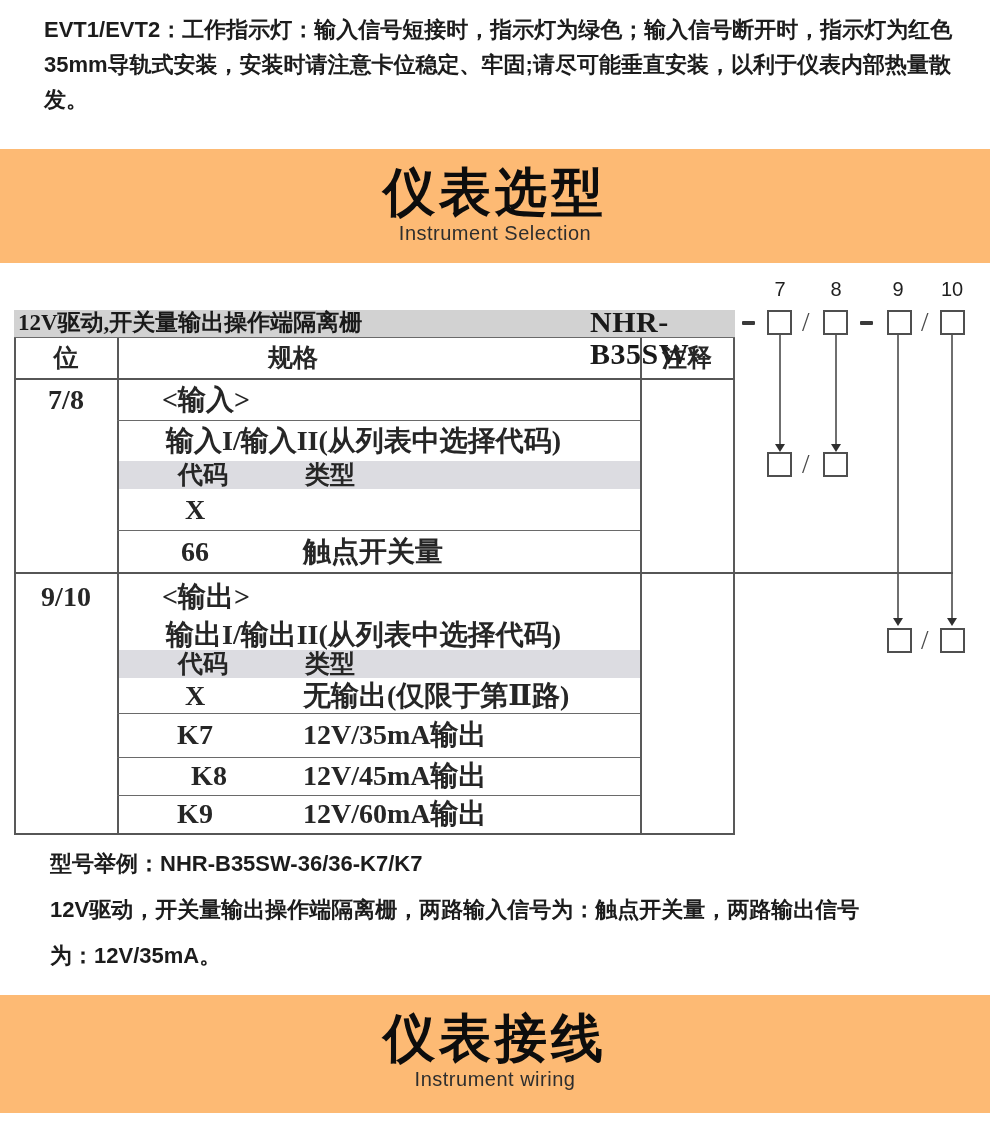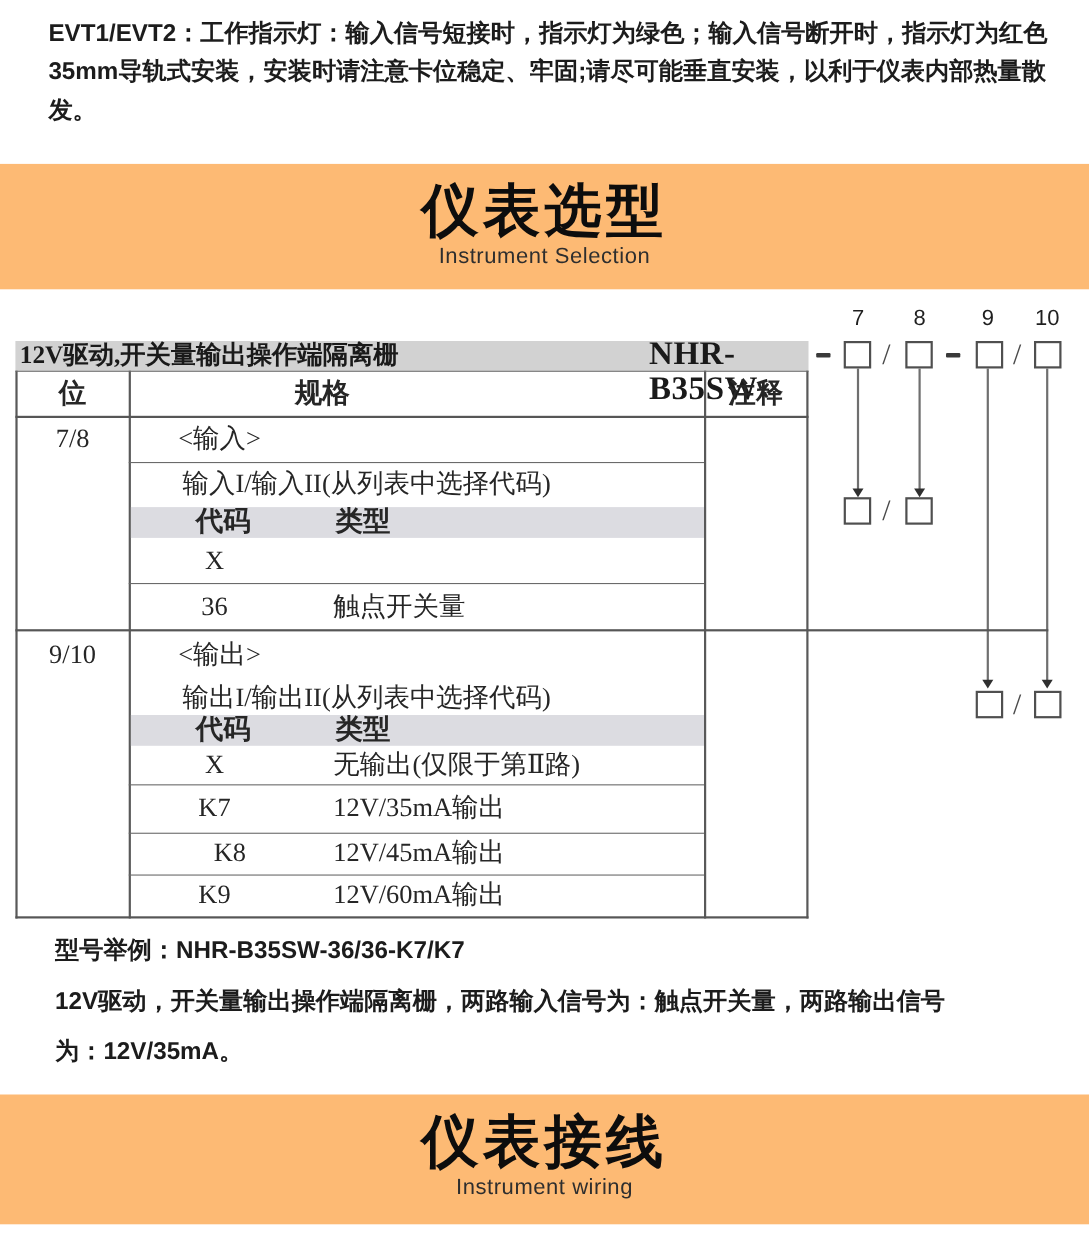--- a/index.html
+++ b/index.html
@@ -46,21 +46,21 @@
     top: 306px; left: 590px; width: 148px; height: 32px; line-height: 32px;
     font-size: 30px; font-weight: bold; color: #1a1a1a; letter-spacing: 0.5px;
   }
 
   
   .vline { width: 2px; background: #595959; }
   .hline { height: 1px; background: #6a6a6a; }
   .hline.thick { height: 2px; background: #565656; }
 
   
-  .cell { font-size: 24px; color: #262626; white-space: nowrap; }
+  .cell { font-size: 28px; color: #262626; white-space: nowrap; font-weight: bold; }
   .cell.bold { font-weight: bold; font-size: 25px; }
   .center { text-align: center; }
   .band { background: #dcdce1; }
 
   
   .digit {
     font-family: "Liberation Sans", "DejaVu Sans", sans-serif;
     font-size: 20px; color: #1f1f1f; width: 30px; text-align: center;
   }
   .cbox { width: 25px; height: 25px; border: 2px solid #4f4f4f; background: #ffffff; }
@@ -151,21 +151,21 @@
   <div class="abs cell bold" style="left:268px; top:337px; line-height:42px;">规格</div>
   <div class="abs cell bold center" style="left:640px; top:337px; width:94px; line-height:42px;">注释</div>
 
   <div class="abs cell center" style="left:14px;  top:379px; width:104px; line-height:41px;">7/8</div>
   <div class="abs cell" style="left:162px; top:379px; line-height:41px;">&lt;输入&gt;</div>
   <div class="abs cell" style="left:166px; top:420px; line-height:41px;">输入I/输入II(从列表中选择代码)</div>
   <div class="abs cell bold" style="left:178px; top:461px; line-height:28px;">代码</div>
   <div class="abs cell bold" style="left:305px; top:461px; line-height:28px;">类型</div>
 
   <div class="abs cell center" style="left:150px; top:489px; width:90px; line-height:42px;">X</div>
-  <div class="abs cell center" style="left:150px; top:531px; width:90px; line-height:42px;">36</div>
+  <div class="abs cell center" style="left:150px; top:531px; width:90px; line-height:42px;">66</div>
   <div class="abs cell" style="left:303px; top:531px; line-height:42px;">触点开关量</div>
 
   <div class="abs cell center" style="left:14px;  top:574px; width:104px; line-height:45px;">9/10</div>
   <div class="abs cell" style="left:162px; top:574px; line-height:45px;">&lt;输出&gt;</div>
   <div class="abs cell" style="left:166px; top:619px; line-height:32px;">输出I/输出II(从列表中选择代码)</div>
   <div class="abs cell bold" style="left:178px; top:650px; line-height:28px;">代码</div>
   <div class="abs cell bold" style="left:305px; top:650px; line-height:28px;">类型</div>
 
   <div class="abs cell center" style="left:150px; top:678px; width:90px; line-height:36px;">X</div>
   <div class="abs cell" style="left:303px; top:678px; line-height:36px;">无输出(仅限于第Ⅱ路)</div>

